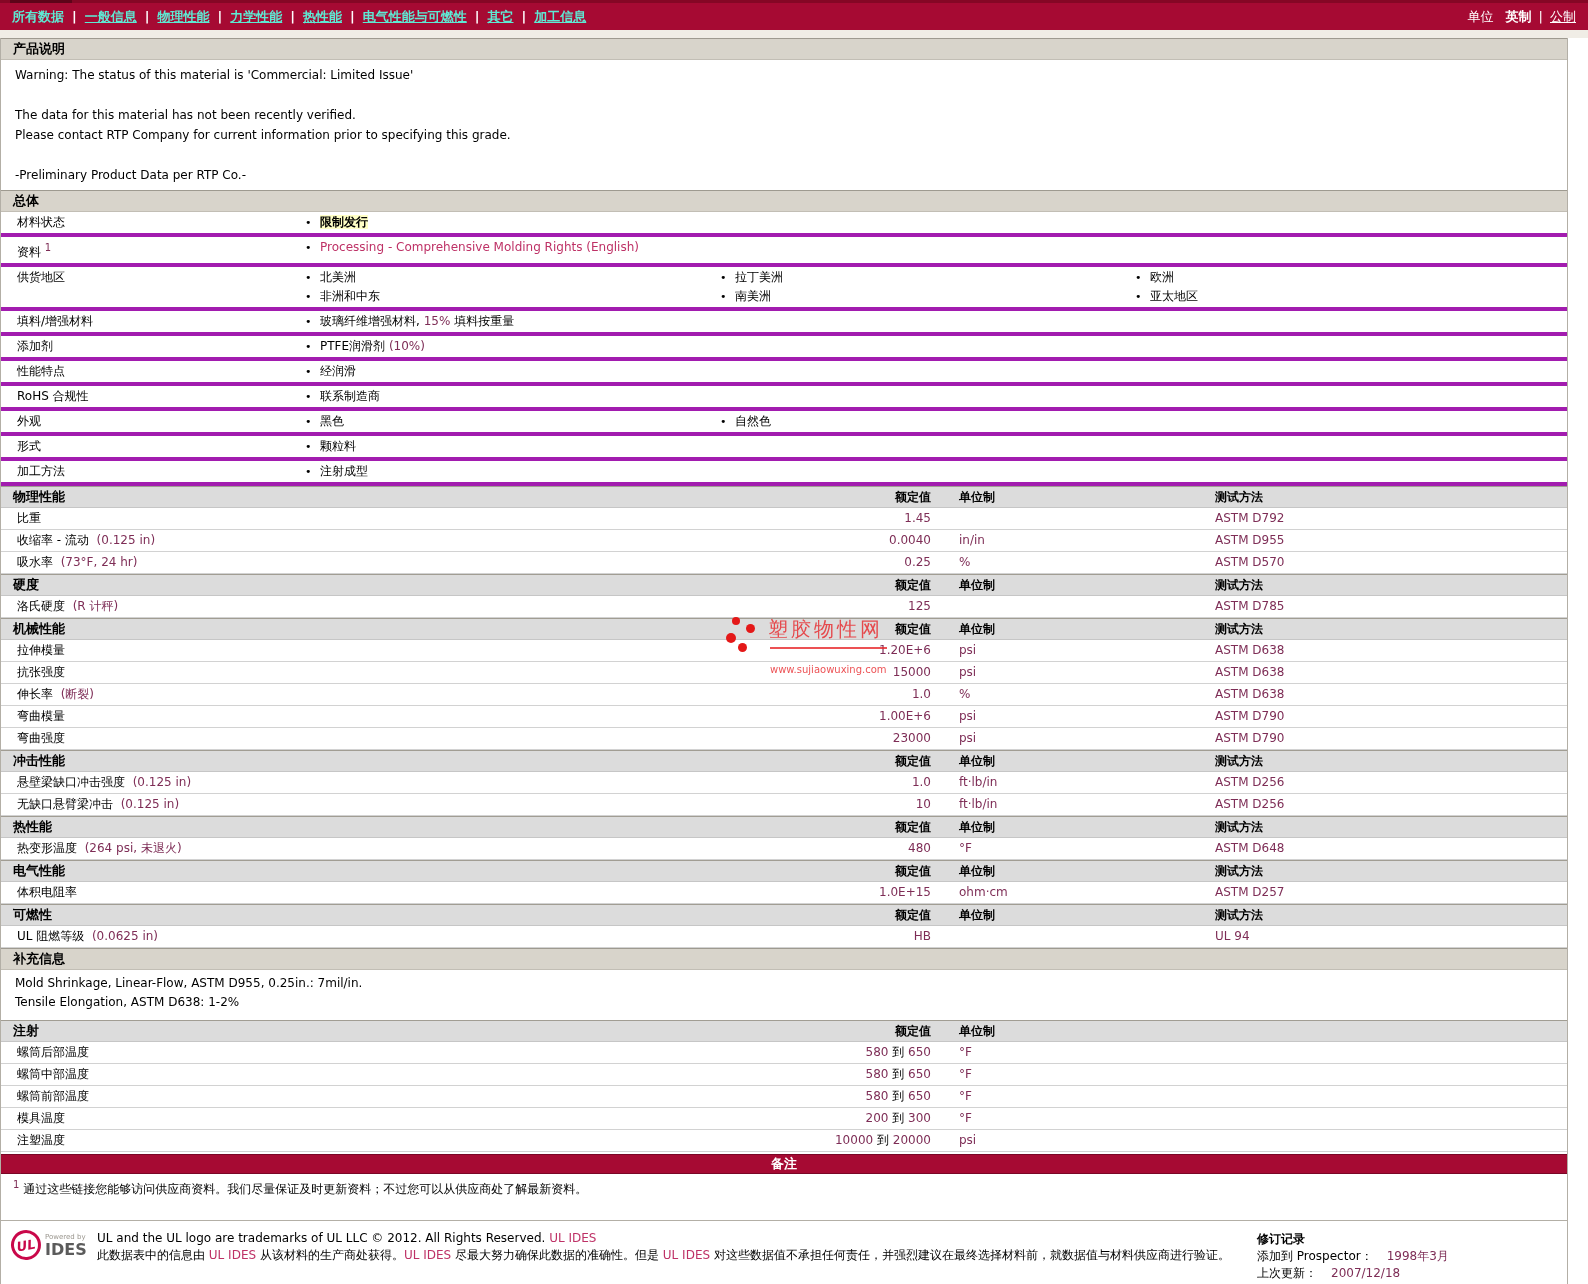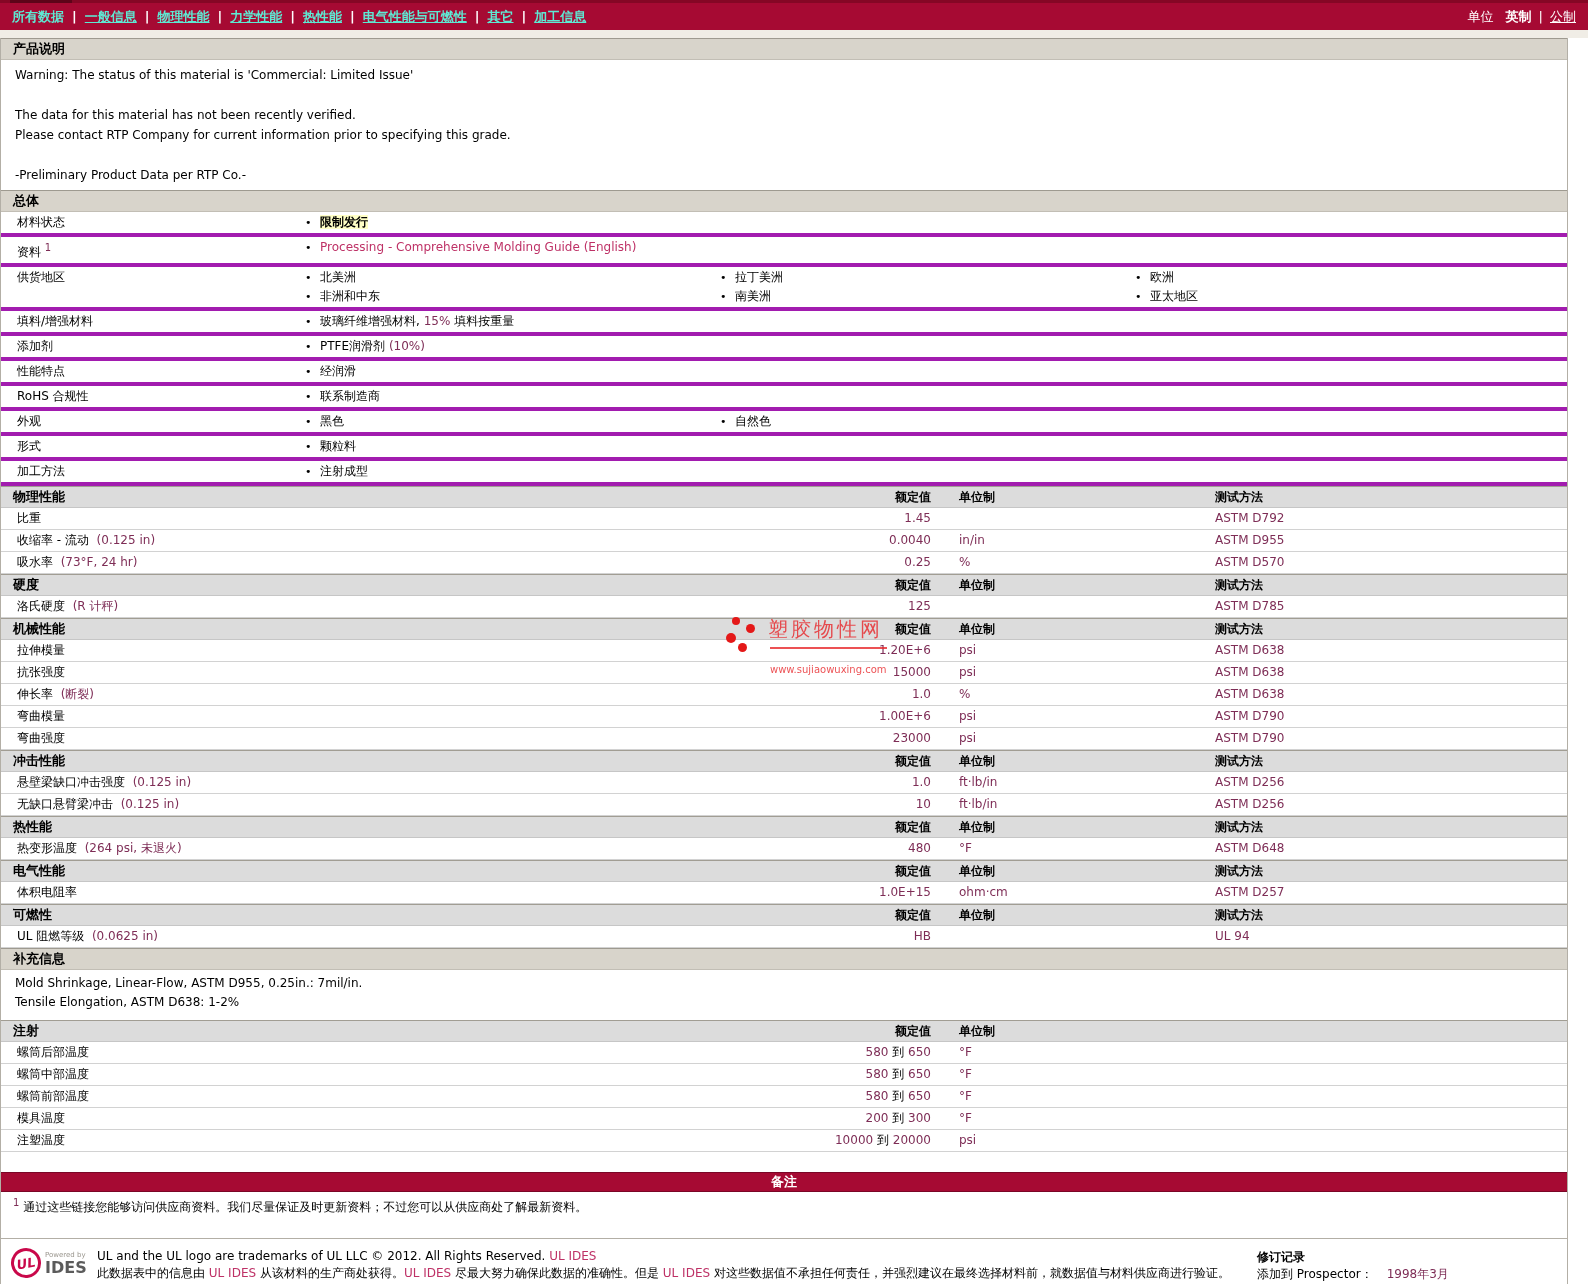--- a/index.html
+++ b/index.html
@@ -39,21 +39,21 @@
   .c-unit{width:284px;padding-left:28px;white-space:nowrap;}
   .c-method{flex:1;white-space:nowrap;}
   .val{color:#7E2D56;}
   .cond{color:#7E2D56;}
   .link{color:#BE3166;cursor:pointer;}
   .hl{background:#FFFFC6;font-weight:bold;}
   sup.sup-val{color:#7E2D56;font-size:10px;}
   .supp-body{padding:4px 0 8px 14px;}
   .supp-line{height:19px;line-height:19px;}
   
-  .remark-bar{height:20px;line-height:18px;background:#A60A33;color:#fff;font-weight:bold;text-align:center;margin-top:20px;border-top:1px solid #7A0626;border-bottom:1px solid #7A0626;font-size:13px;}
+  .remark-bar{height:20px;line-height:18px;background:#A60A33;color:#fff;font-weight:bold;text-align:center;margin-top:2px;border-top:1px solid #7A0626;border-bottom:1px solid #7A0626;font-size:13px;}
   .footnote{padding:5px 0 8px 12px;}
   .spacer{height:14px;}
   
   .footer-wrap{border-top:1px solid #B3AFA6;display:flex;padding:9px 10px 10px;}
   .logo-cluster{display:flex;align-items:flex-start;width:76px;flex:none;}
   .ul-circle{width:30px;height:30px;border:3px solid #C9084A;border-radius:50%;color:#C9084A;font-weight:bold;font-style:italic;font-size:13px;display:flex;align-items:center;justify-content:center;transform:rotate(-10deg);flex:none;}
   .powered-col{margin-left:4px;}
   .powered{font-size:7px;color:#9A968E;line-height:9px;margin-top:3px;}
   .ides{font-size:16px;color:#5B5B5B;font-weight:bold;line-height:15px;}
   .foot-text{flex:1;padding-left:10px;line-height:17px;}
@@ -122,21 +122,21 @@
               <span class="bullet">•</span>
               <span><span class="hl">限制发行</span></span>
             </div>
           </div>
         </div>
         <div class="g-row">
           <div class="g-label">资料 <sup class="sup-val">1</sup></div>
           <div class="g-col">
             <div class="b-line">
               <span class="bullet">•</span>
-              <span><span class="link">Processing - Comprehensive Molding Guide (English)</span></span>
+              <span><span class="link">Processing - Comprehensive Molding Rights (English)</span></span>
             </div>
           </div>
         </div>
         <div class="g-row">
           <div class="g-label">供货地区 </div>
           <div class="g-col">
             <div class="b-line">
               <span class="bullet">•</span>
               <span><span>北美洲</span></span>
             </div>

